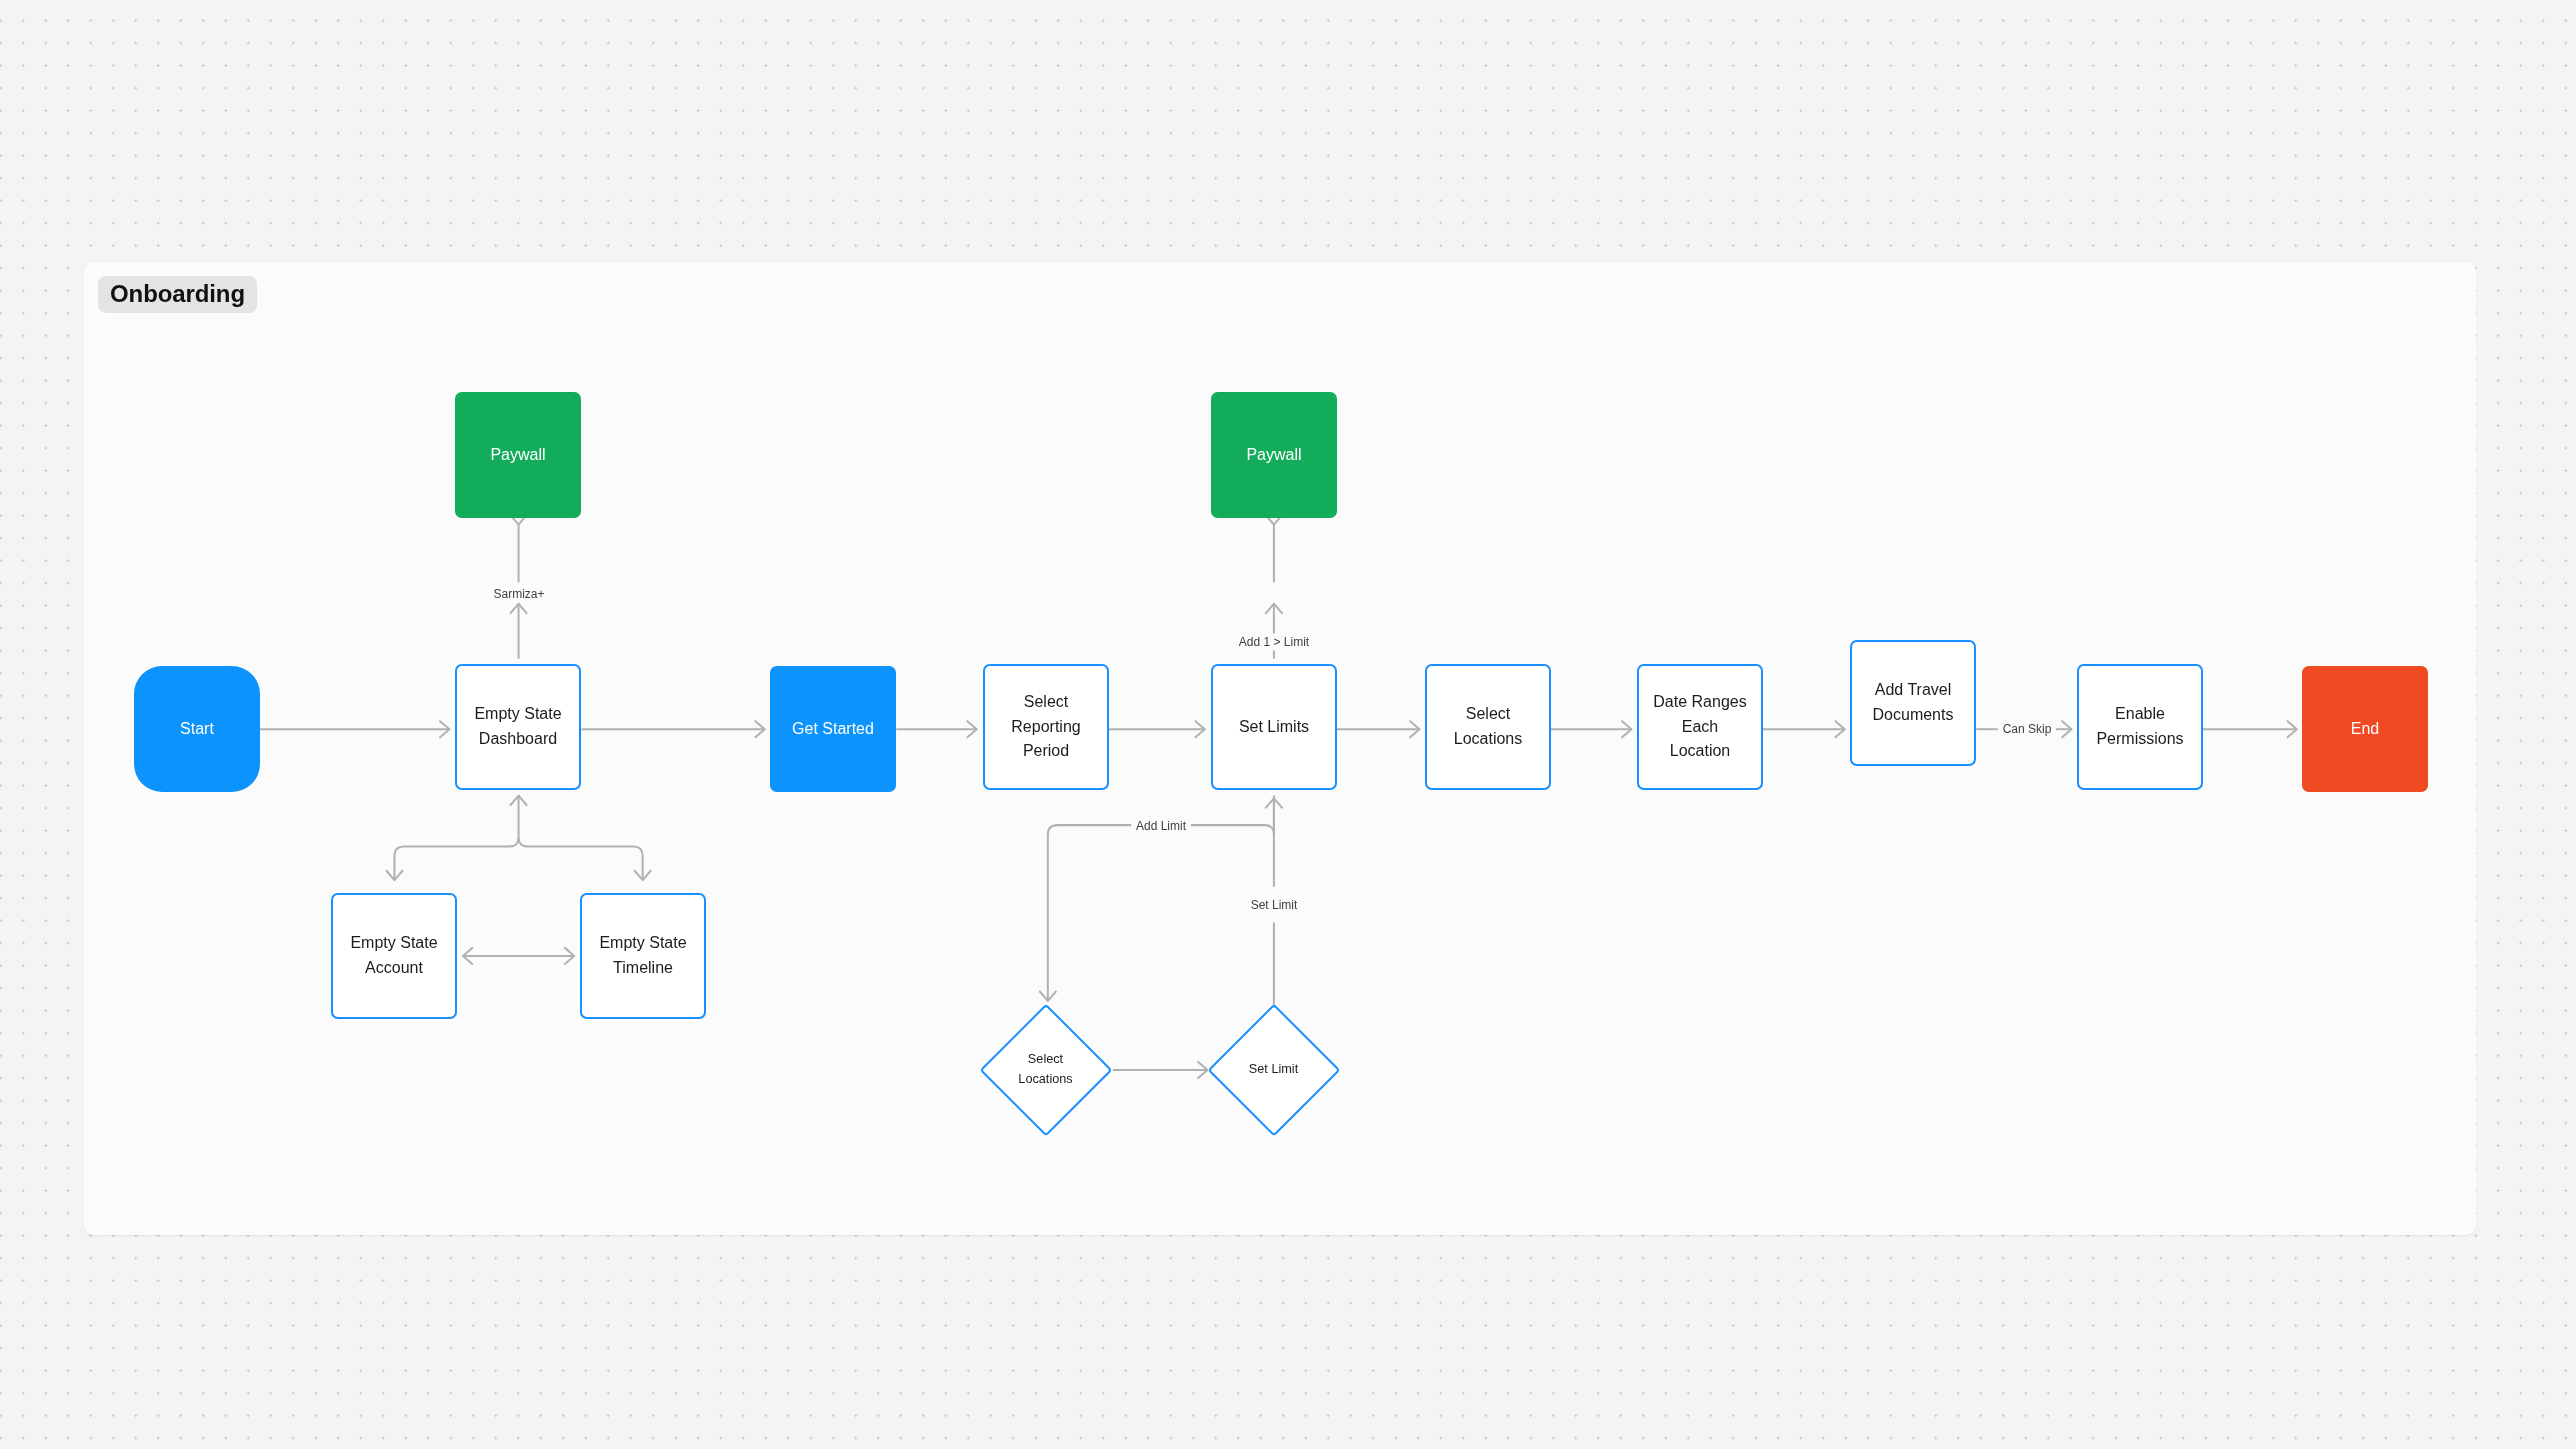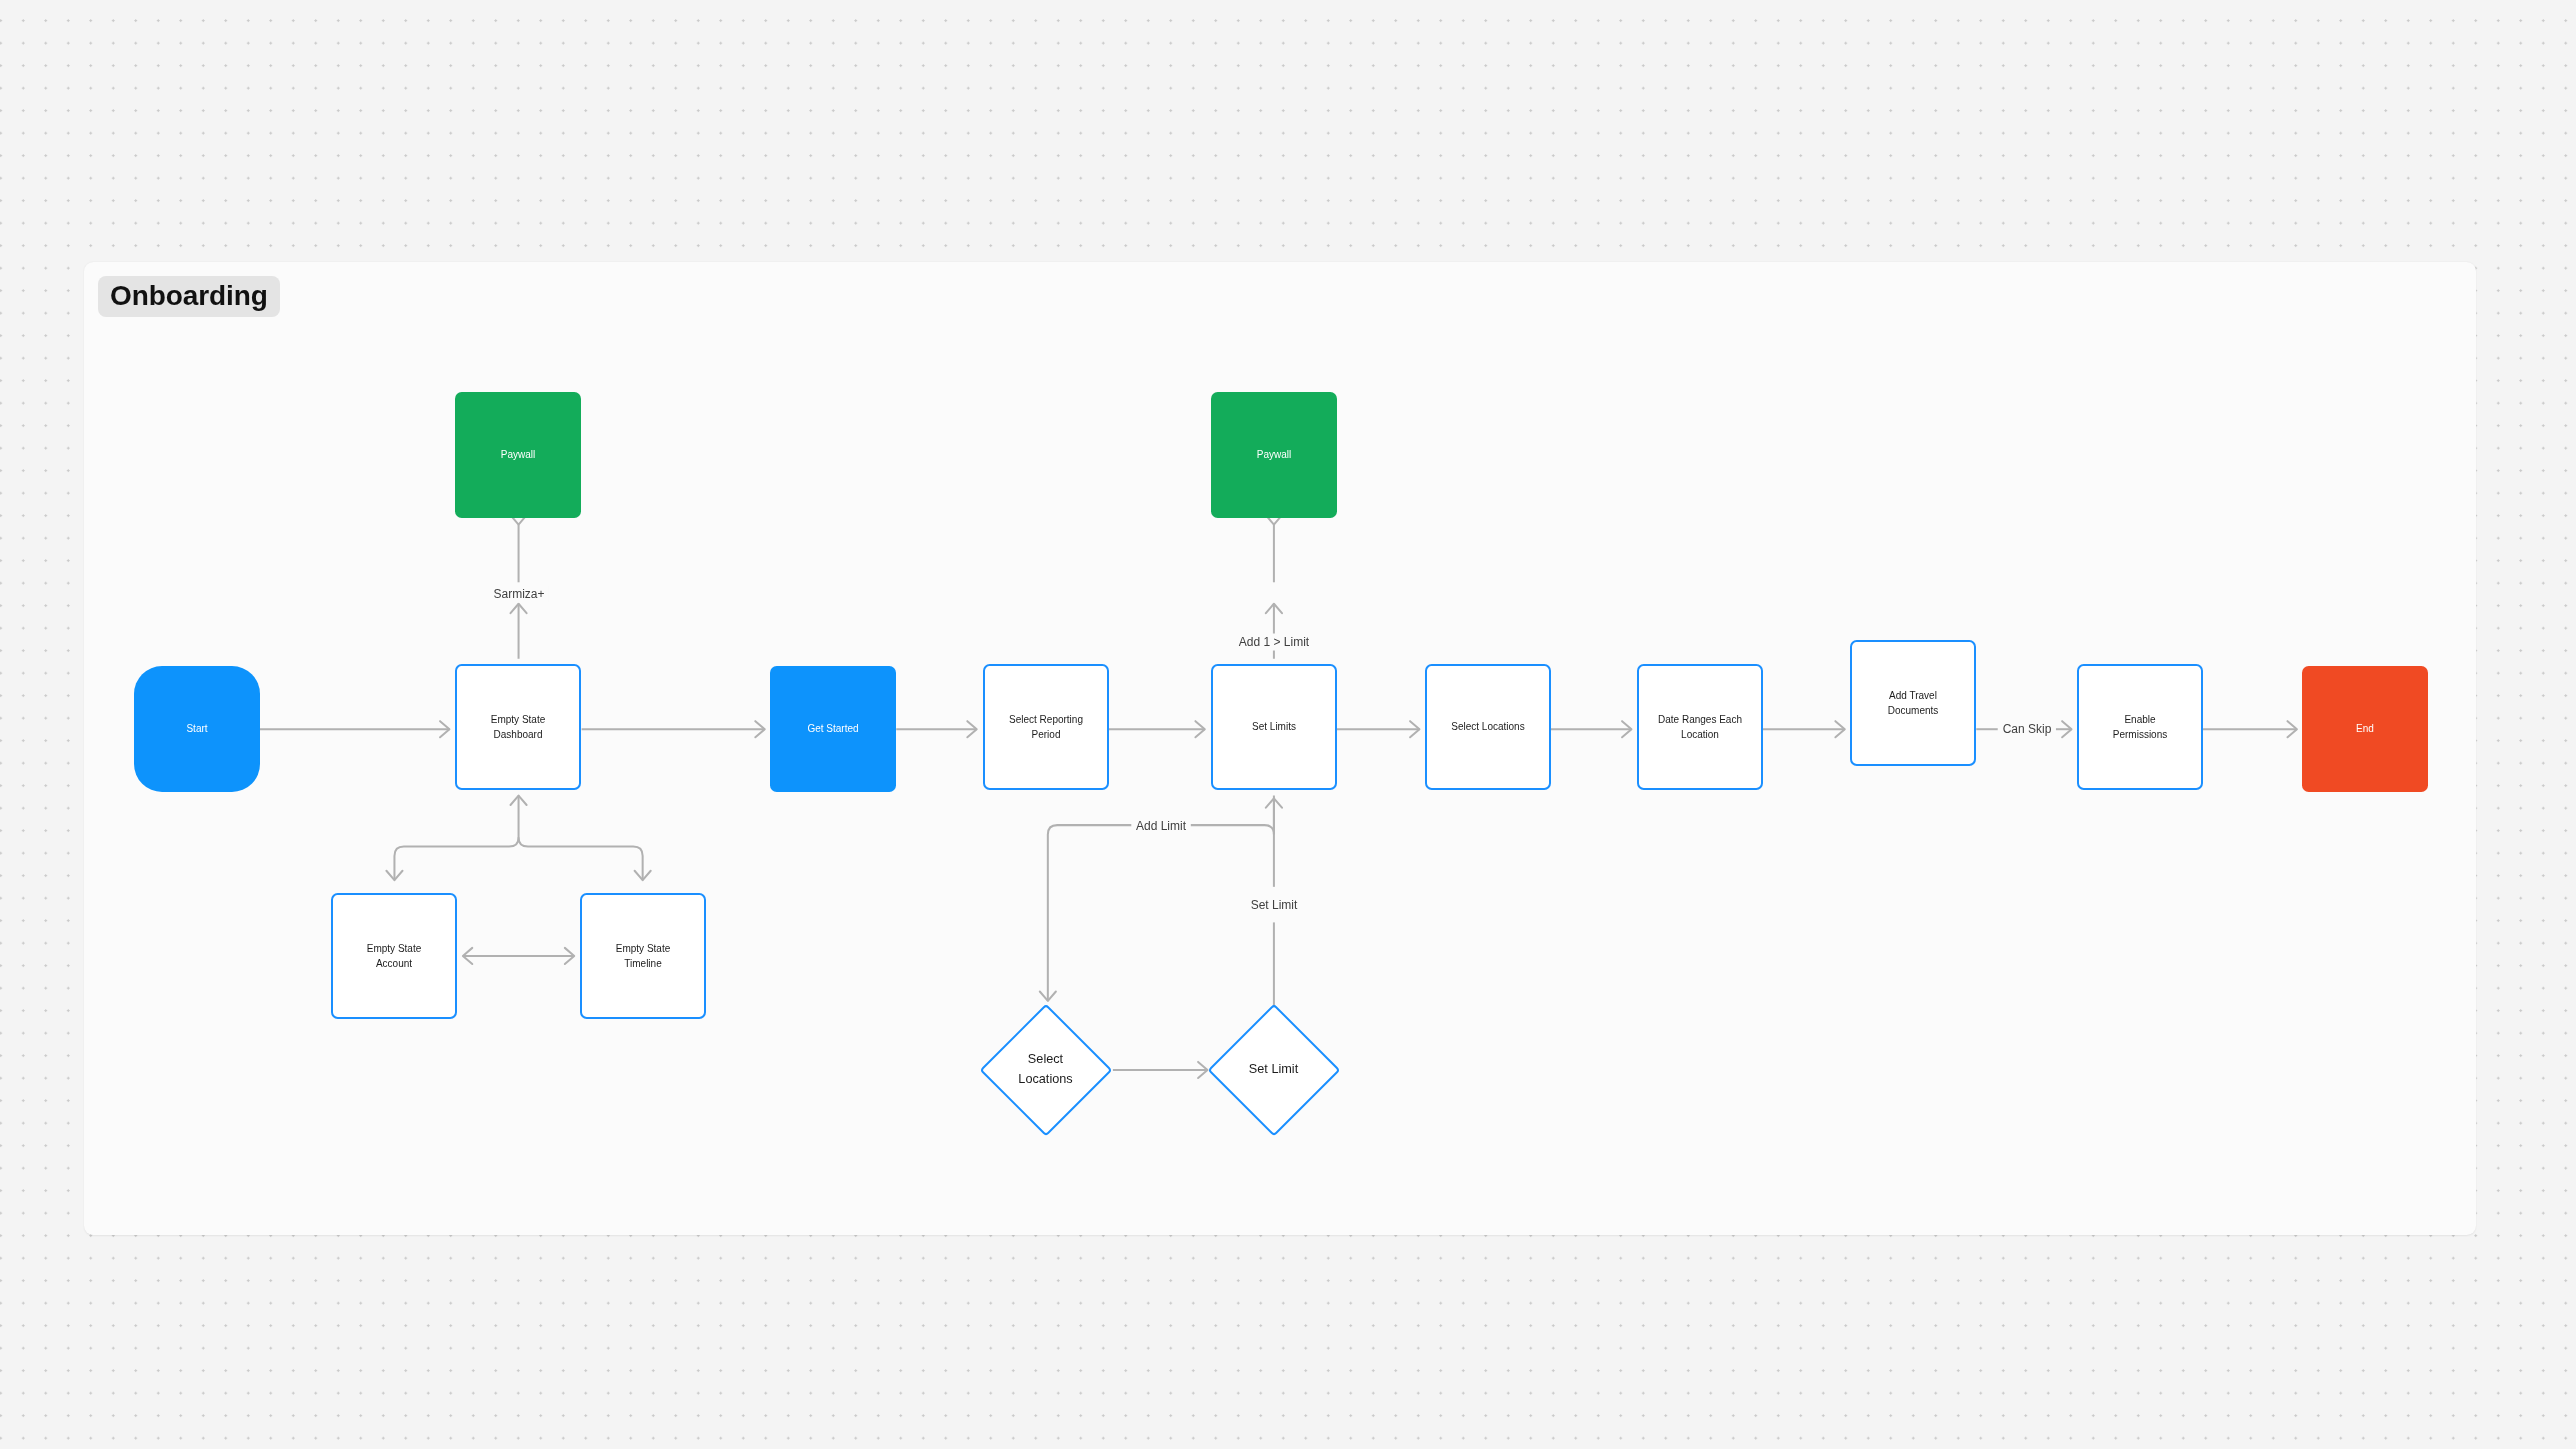--- a/index.html
+++ b/index.html
@@ -36,21 +36,21 @@
     box-shadow: 0 0.7px 2px rgba(0,0,0,0.07);
   }
 
   #frame-title {
     position: absolute;
     left: 98px;
     top: 276px;
     padding: 5.4px 12px 6.7px 12px;
     background: #e4e4e4;
     border-radius: 8px;
-    font-size: 28px;
+    font-size: 24px;
     font-weight: bold;
     color: #111111;
     letter-spacing: -0.1px;
     line-height: 1.05;
   }
 
   
   #edges {
     position: absolute;
     left: 0;
@@ -74,21 +74,21 @@
 
   
   .node {
     position: absolute;
     box-sizing: border-box;
     display: flex;
     align-items: center;
     justify-content: center;
     text-align: center;
     border-radius: 6.7px;
-    font-size: 10px;
+    font-size: 16px;
     line-height: 1.55;
     color: #1c1c1c;
   }
   .node.outline {
     background: #ffffff;
     border: 2px solid #1a8fff;
   }
   .node.filled {
     border: none;
     color: #ffffff;

